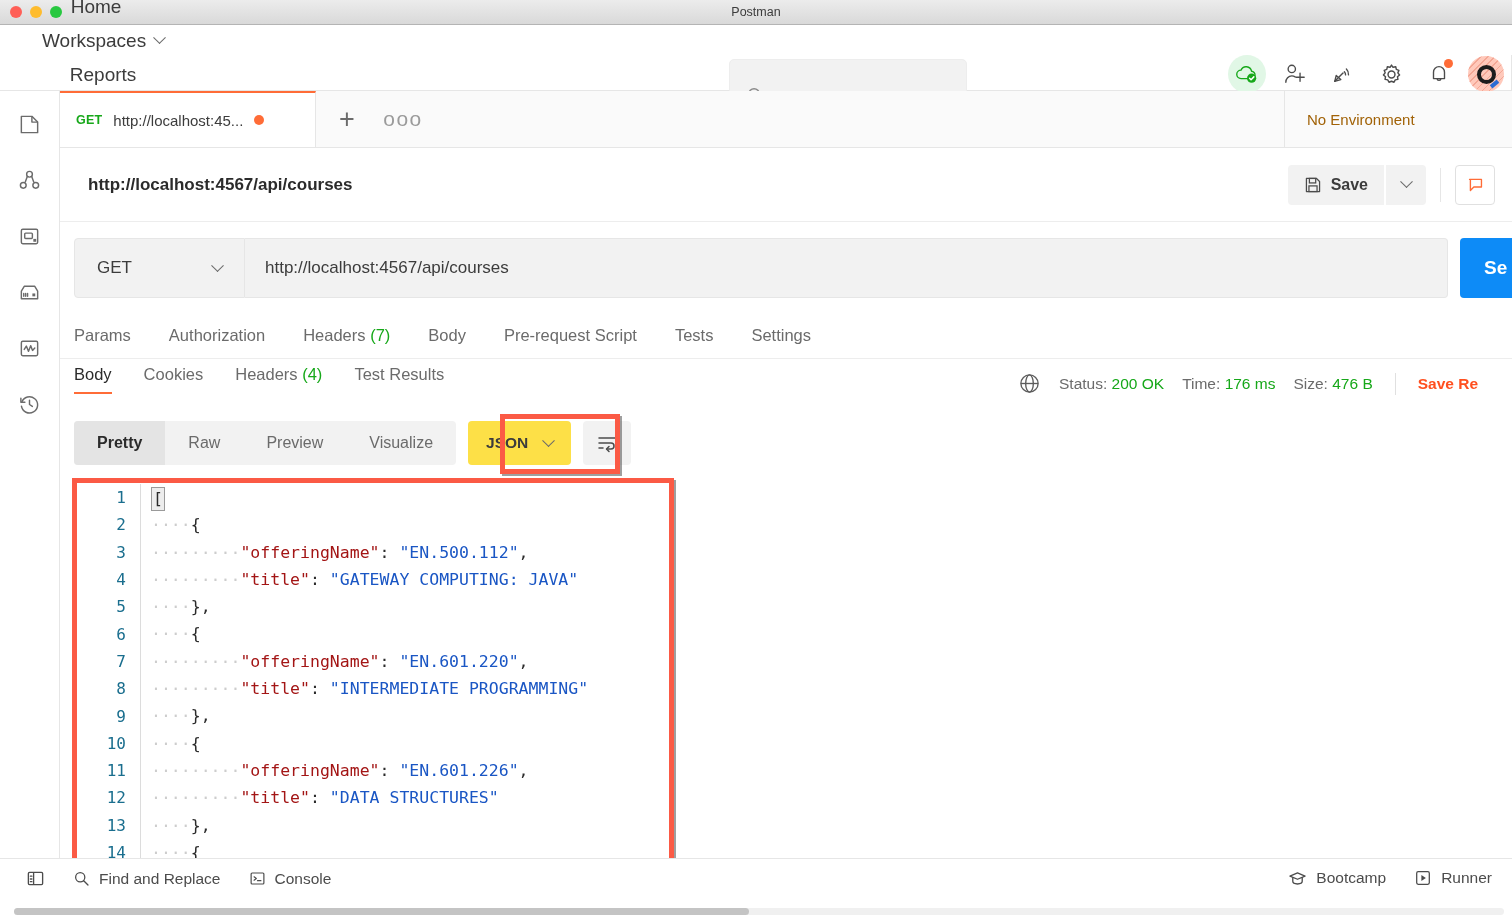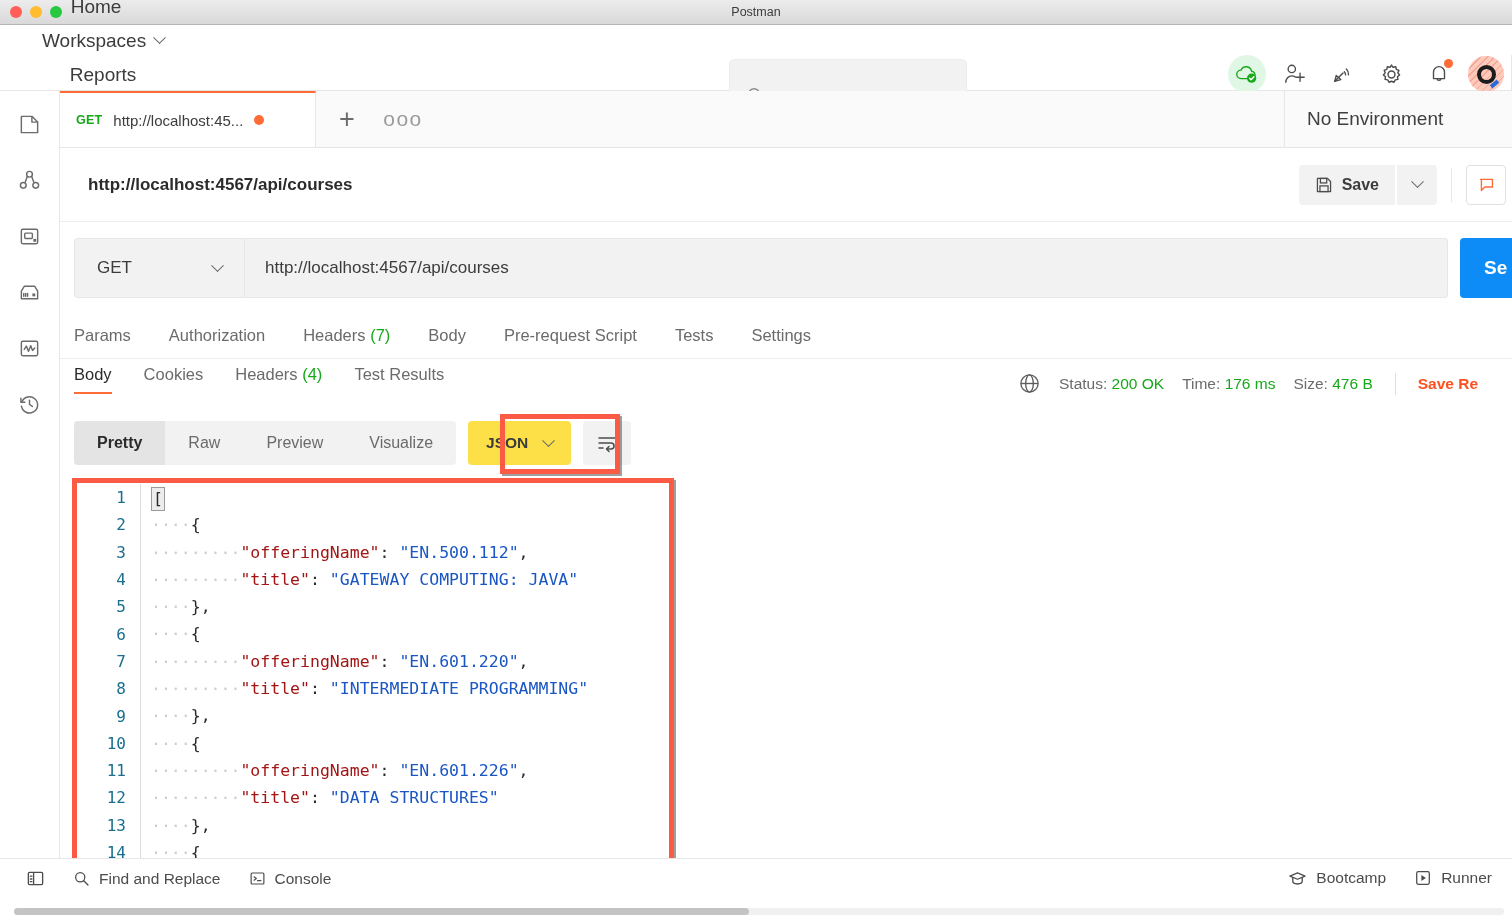--- a/index.html
+++ b/index.html
@@ -119,30 +119,30 @@
     font-size: 27px; color: #6b6b6b; font-weight: 300; cursor: pointer;
   }
   .tab-more {
     width: 50px; display: flex; align-items: center; justify-content: center;
     color: #9b9b9b; font-size: 21px; letter-spacing: 1.5px; cursor: pointer;
   }
   .tabstrip-right {
     margin-left: auto; width: 228px; border-left: 1px solid #e6e6e6;
     display: flex; align-items: center; padding-left: 22px;
   }
-  .env-label { font-size: 19px; color: #404040; cursor: pointer; }
+  .env-label { font-size: 15px; color: #a16207; cursor: pointer; }
 
   
   .reqhead {
     position: absolute; top: 148px; left: 60px; width: 1452px; height: 74px;
     background: #fff; border-bottom: 1px solid #ededed;
     display: flex; align-items: center; padding: 0 0 0 28px;
   }
   .req-name { font-size: 17px; font-weight: 700; color: #2b2b2b; }
-  .save-group { margin-left: auto; display: flex; align-items: center; margin-right: 6px; }
+  .save-group { margin-left: auto; display: flex; align-items: center; margin-right: 17px; }
   .save-btn {
     height: 40px; background: #f2f2f2; border-radius: 4px 0 0 4px;
     display: flex; align-items: center; gap: 9px; padding: 0 16px; cursor: pointer;
   }
   .save-lbl { font-size: 16px; color: #3c3c3c; font-weight: 700; }
   .save-caret {
     height: 40px; width: 40px; background: #f2f2f2; border-radius: 0 4px 4px 0;
     margin-left: 2px; display: flex; align-items: center; justify-content: center; cursor: pointer;
   }
   .head-divider { width: 1px; height: 34px; background: #e6e6e6; margin: 0 14px; }

